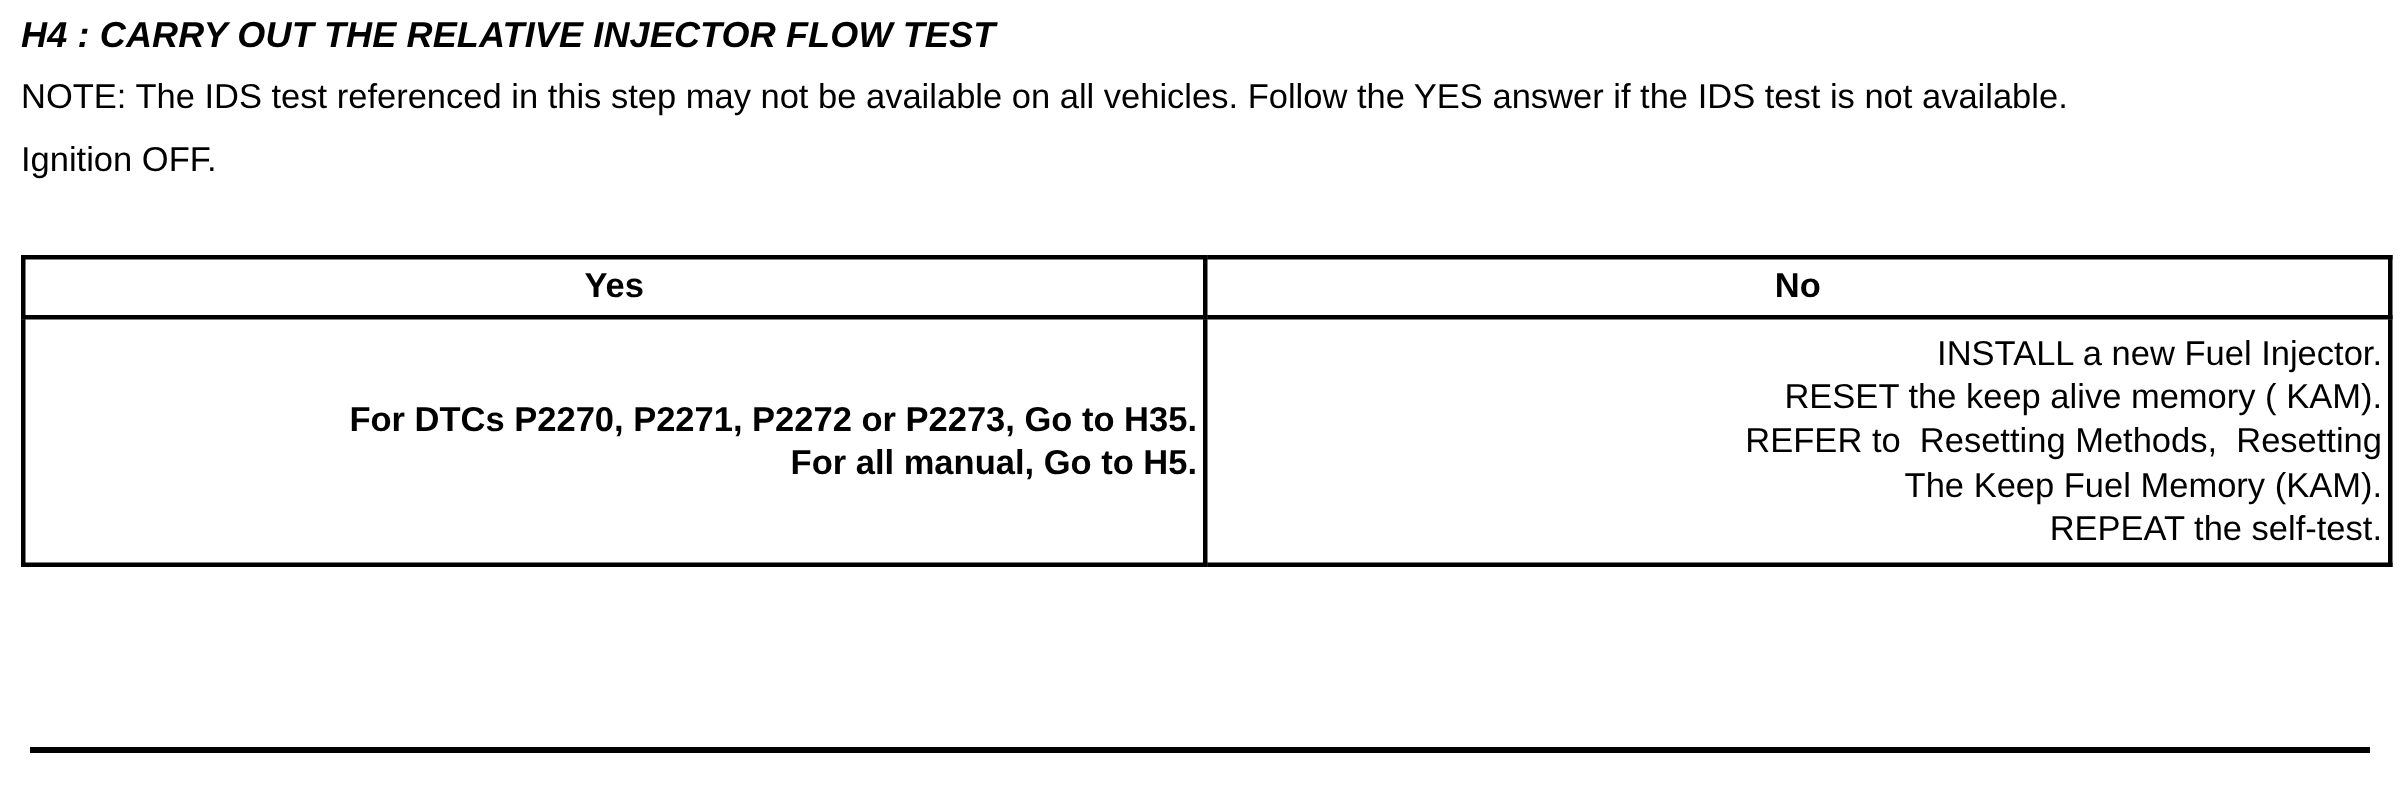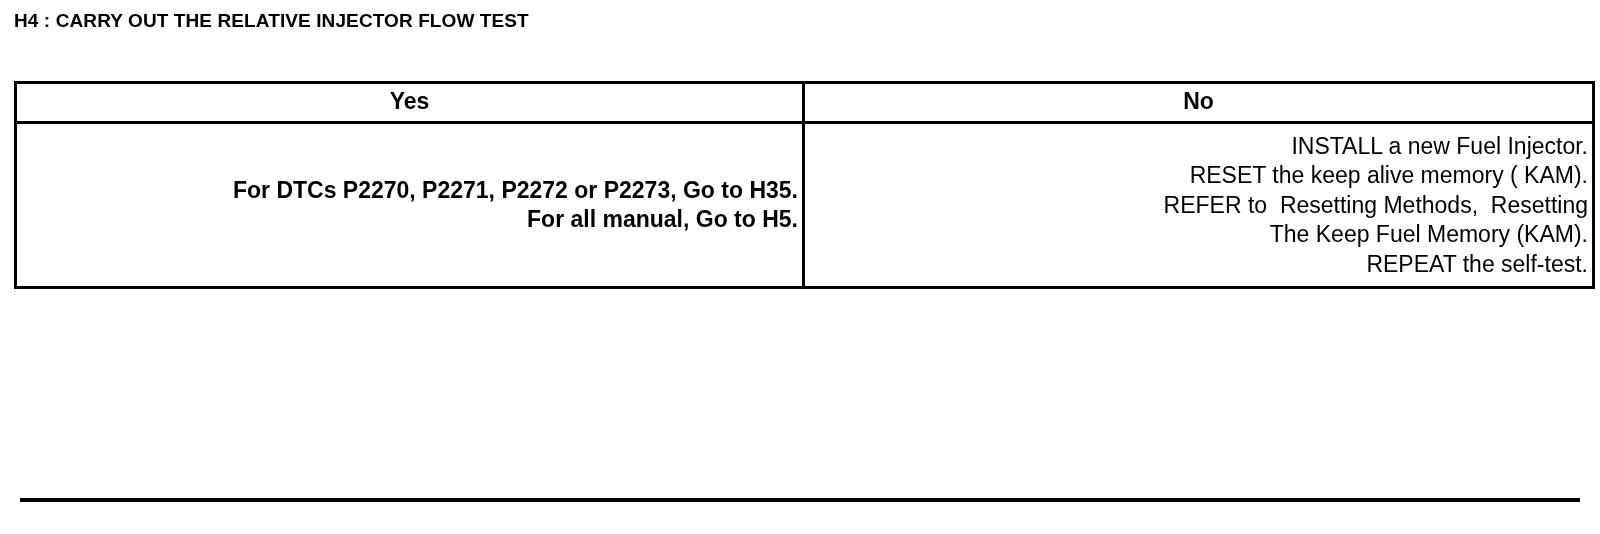--- a/index.html
+++ b/index.html
@@ -15,25 +15,26 @@
     overflow: hidden;
   }
   .page {
     position: relative;
     width: 1600px;
     height: 534px;
     box-sizing: border-box;
     padding: 10px 14px 0 14px;
   }
   .step-heading {
-    font-size: 19px;
+    font-size: 24px;
     font-weight: bold;
     letter-spacing: 0.1px;
     line-height: 1.2;
     margin: 0 0 10px 0;
+    font-style: italic;
   }
   .para {
     font-size: 23px;
     line-height: 1.32;
     margin: 0 0 10px 0;
     max-width: 1570px;
   }
   .para.note {
     margin-bottom: 12px;
   }
@@ -90,20 +91,22 @@
     background: #000000;
   }
 </style>
 </head>
 <body>
 
 <div class="page">
 
   <div class="step-heading">H4 : CARRY OUT THE RELATIVE INJECTOR FLOW TEST</div>
 
+  <div class="para note">NOTE: The IDS test referenced in this step may not be available on all vehicles. Follow the YES answer if the IDS test is not available.</div>
+  <div class="para">Ignition OFF.</div>
 
 
   <div class="spacer"></div>
 
   <table class="decision">
     <thead>
       <tr>
         <th style="width:785px;">Yes</th>
         <th style="width:787px;">No</th>
       </tr>

